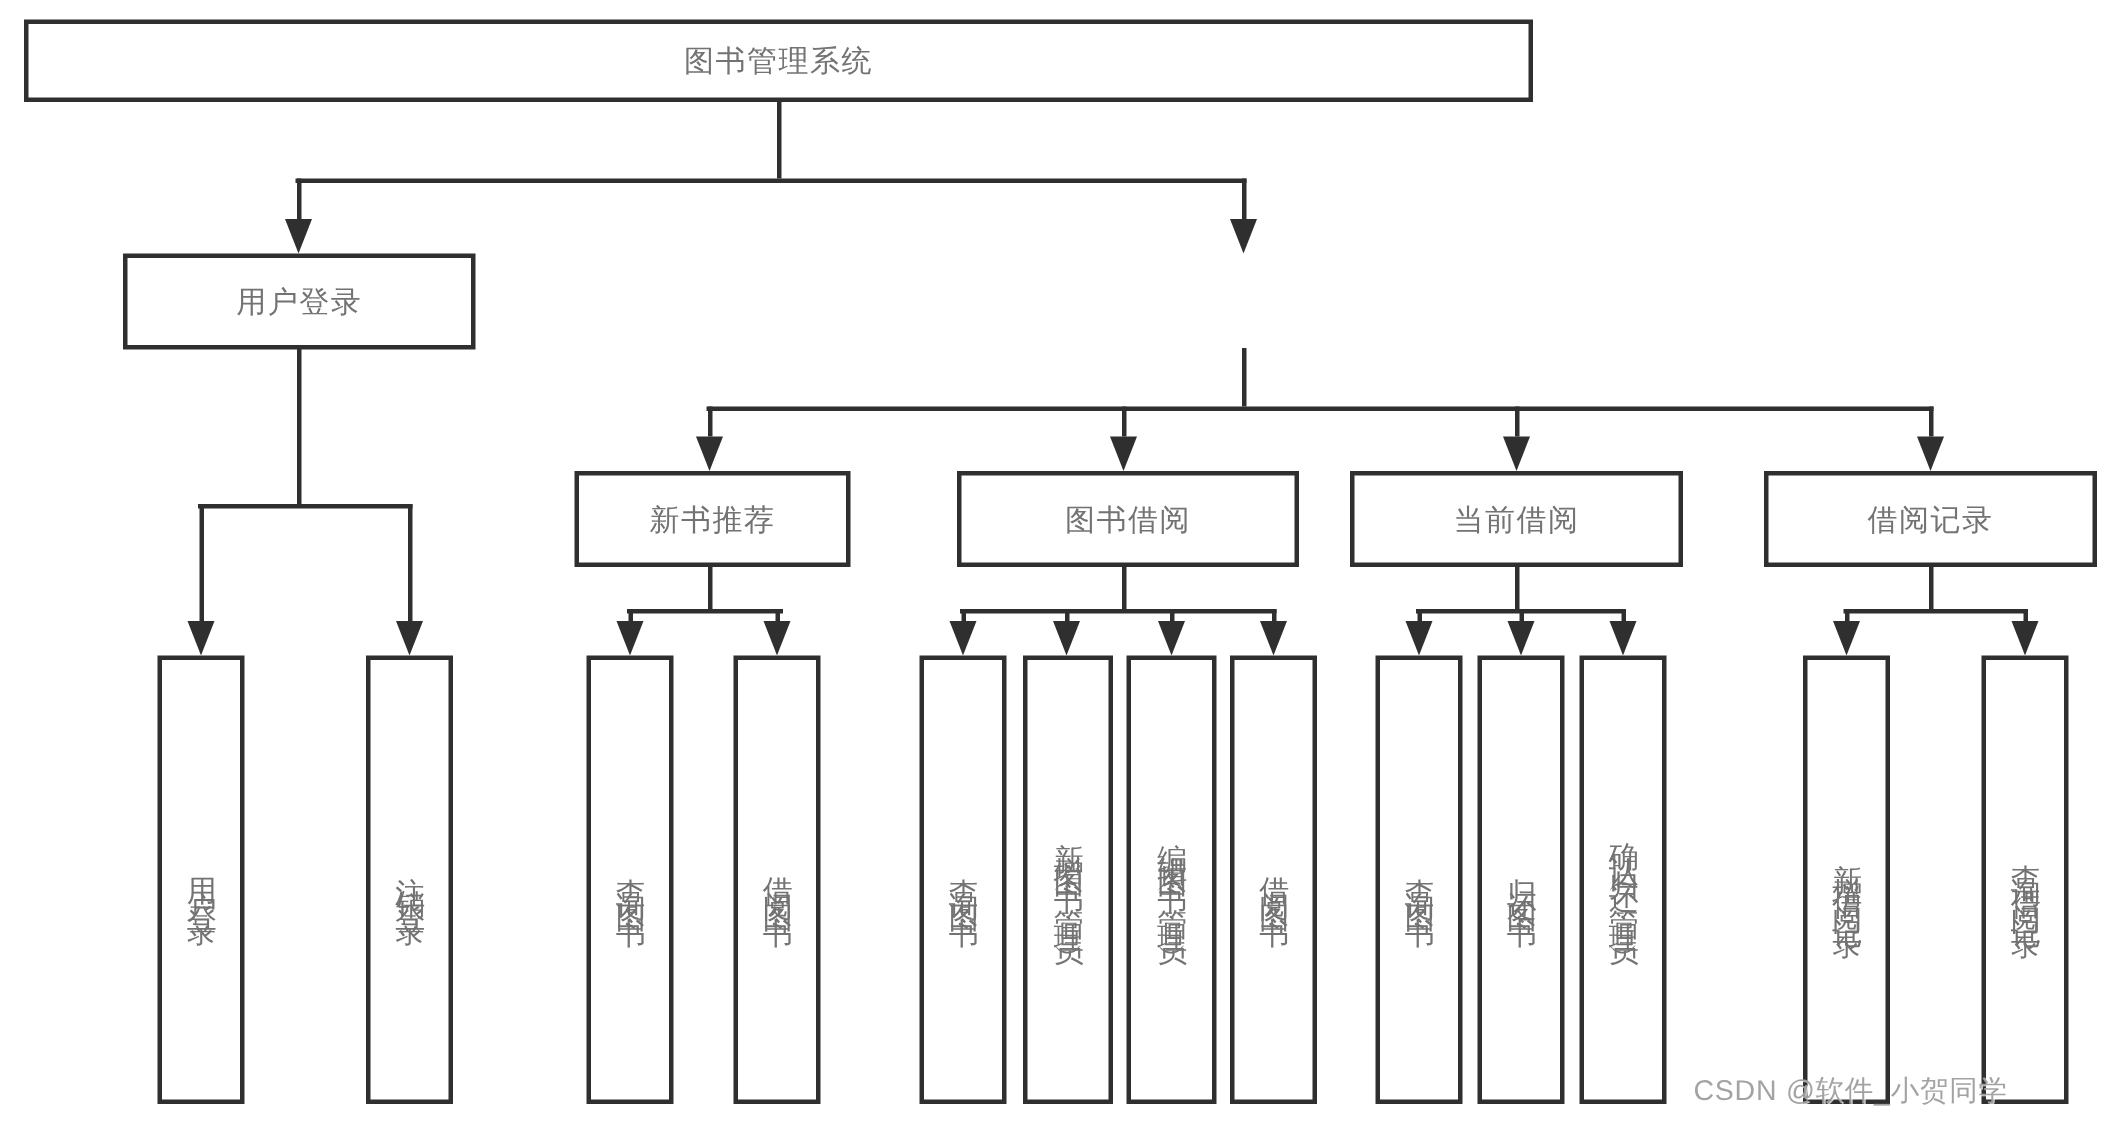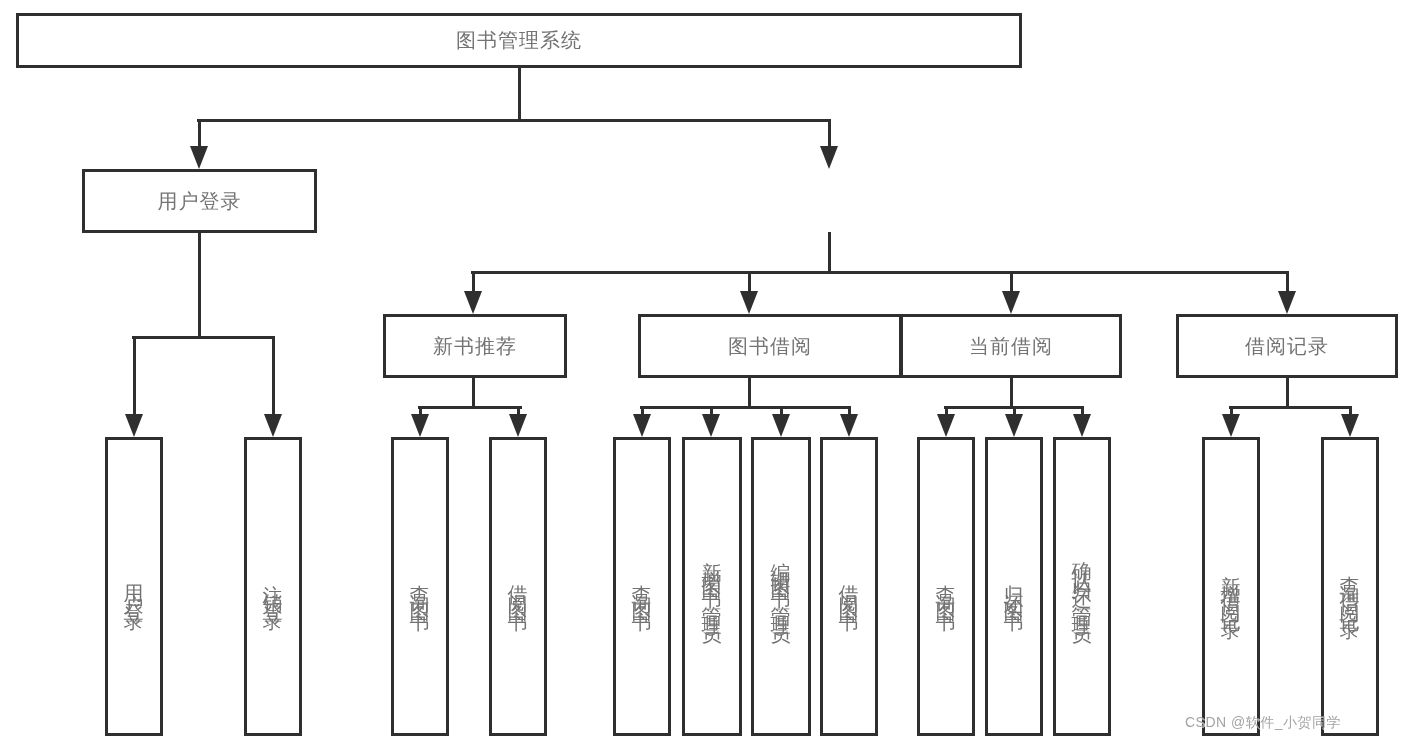--- a/index.html
+++ b/index.html
@@ -18,22 +18,22 @@
     letter-spacing:9px; line-height:1.1;
   }
   .hl { position:absolute; height:3px; background:#2f2f2f; }
   .vl { position:absolute; width:3px;  background:#2f2f2f; }
   .arrow {
     position:absolute; width:0; height:0;
     border-left:9px solid transparent; border-right:9px solid transparent;
     border-top:23px solid #2f2f2f;
   }
   .watermark {
-    position:absolute; left:1185px; top:714px; z-index:5;
-    font-size:14px; color:rgba(158,158,158,0.95); letter-spacing:0.5px;
+    position:absolute; left:1129px; top:714px; z-index:5;
+    font-size:19px; color:rgba(158,158,158,0.95); letter-spacing:0.5px;
     text-shadow:1px 1px 0 rgba(255,255,255,0.7);
     white-space:nowrap;
   }
 </style>
 </head>
 <body>
 
 <div class="canvas">
 
   <div class="box" style="left:16px; top:13px; width:1006px; height:55px;">
@@ -65,21 +65,21 @@
   <div class="vl" style="left:748px; top:271px; height:20px;"></div>
   <div class="arrow" style="left:740px; top:291px;"></div>
   <div class="vl" style="left:1010px; top:271px; height:20px;"></div>
   <div class="arrow" style="left:1002px; top:291px;"></div>
   <div class="vl" style="left:1286px; top:271px; height:20px;"></div>
   <div class="arrow" style="left:1278px; top:291px;"></div>
 
   <div class="box" style="left:340px; top:314px; width:184px; height:64px;margin-left:43px;">
     <span>新书推荐</span>
   </div>
-  <div class="box" style="left:638px; top:314px; width:264px; height:64px;">
+  <div class="box" style="left:638px; top:314px; width:228px; height:64px;">
     <span>图书借阅</span>
   </div>
   <div class="box" style="left:1176px; top:314px; width:222px; height:64px;">
     <span>借阅记录</span>
   </div>
   <div class="box" style="left:900px; top:314px; width:222px; height:64px;">
     <span>当前借阅</span>
   </div>
 
   <div class="vl" style="left:472px; top:376px; height:31px;"></div>

